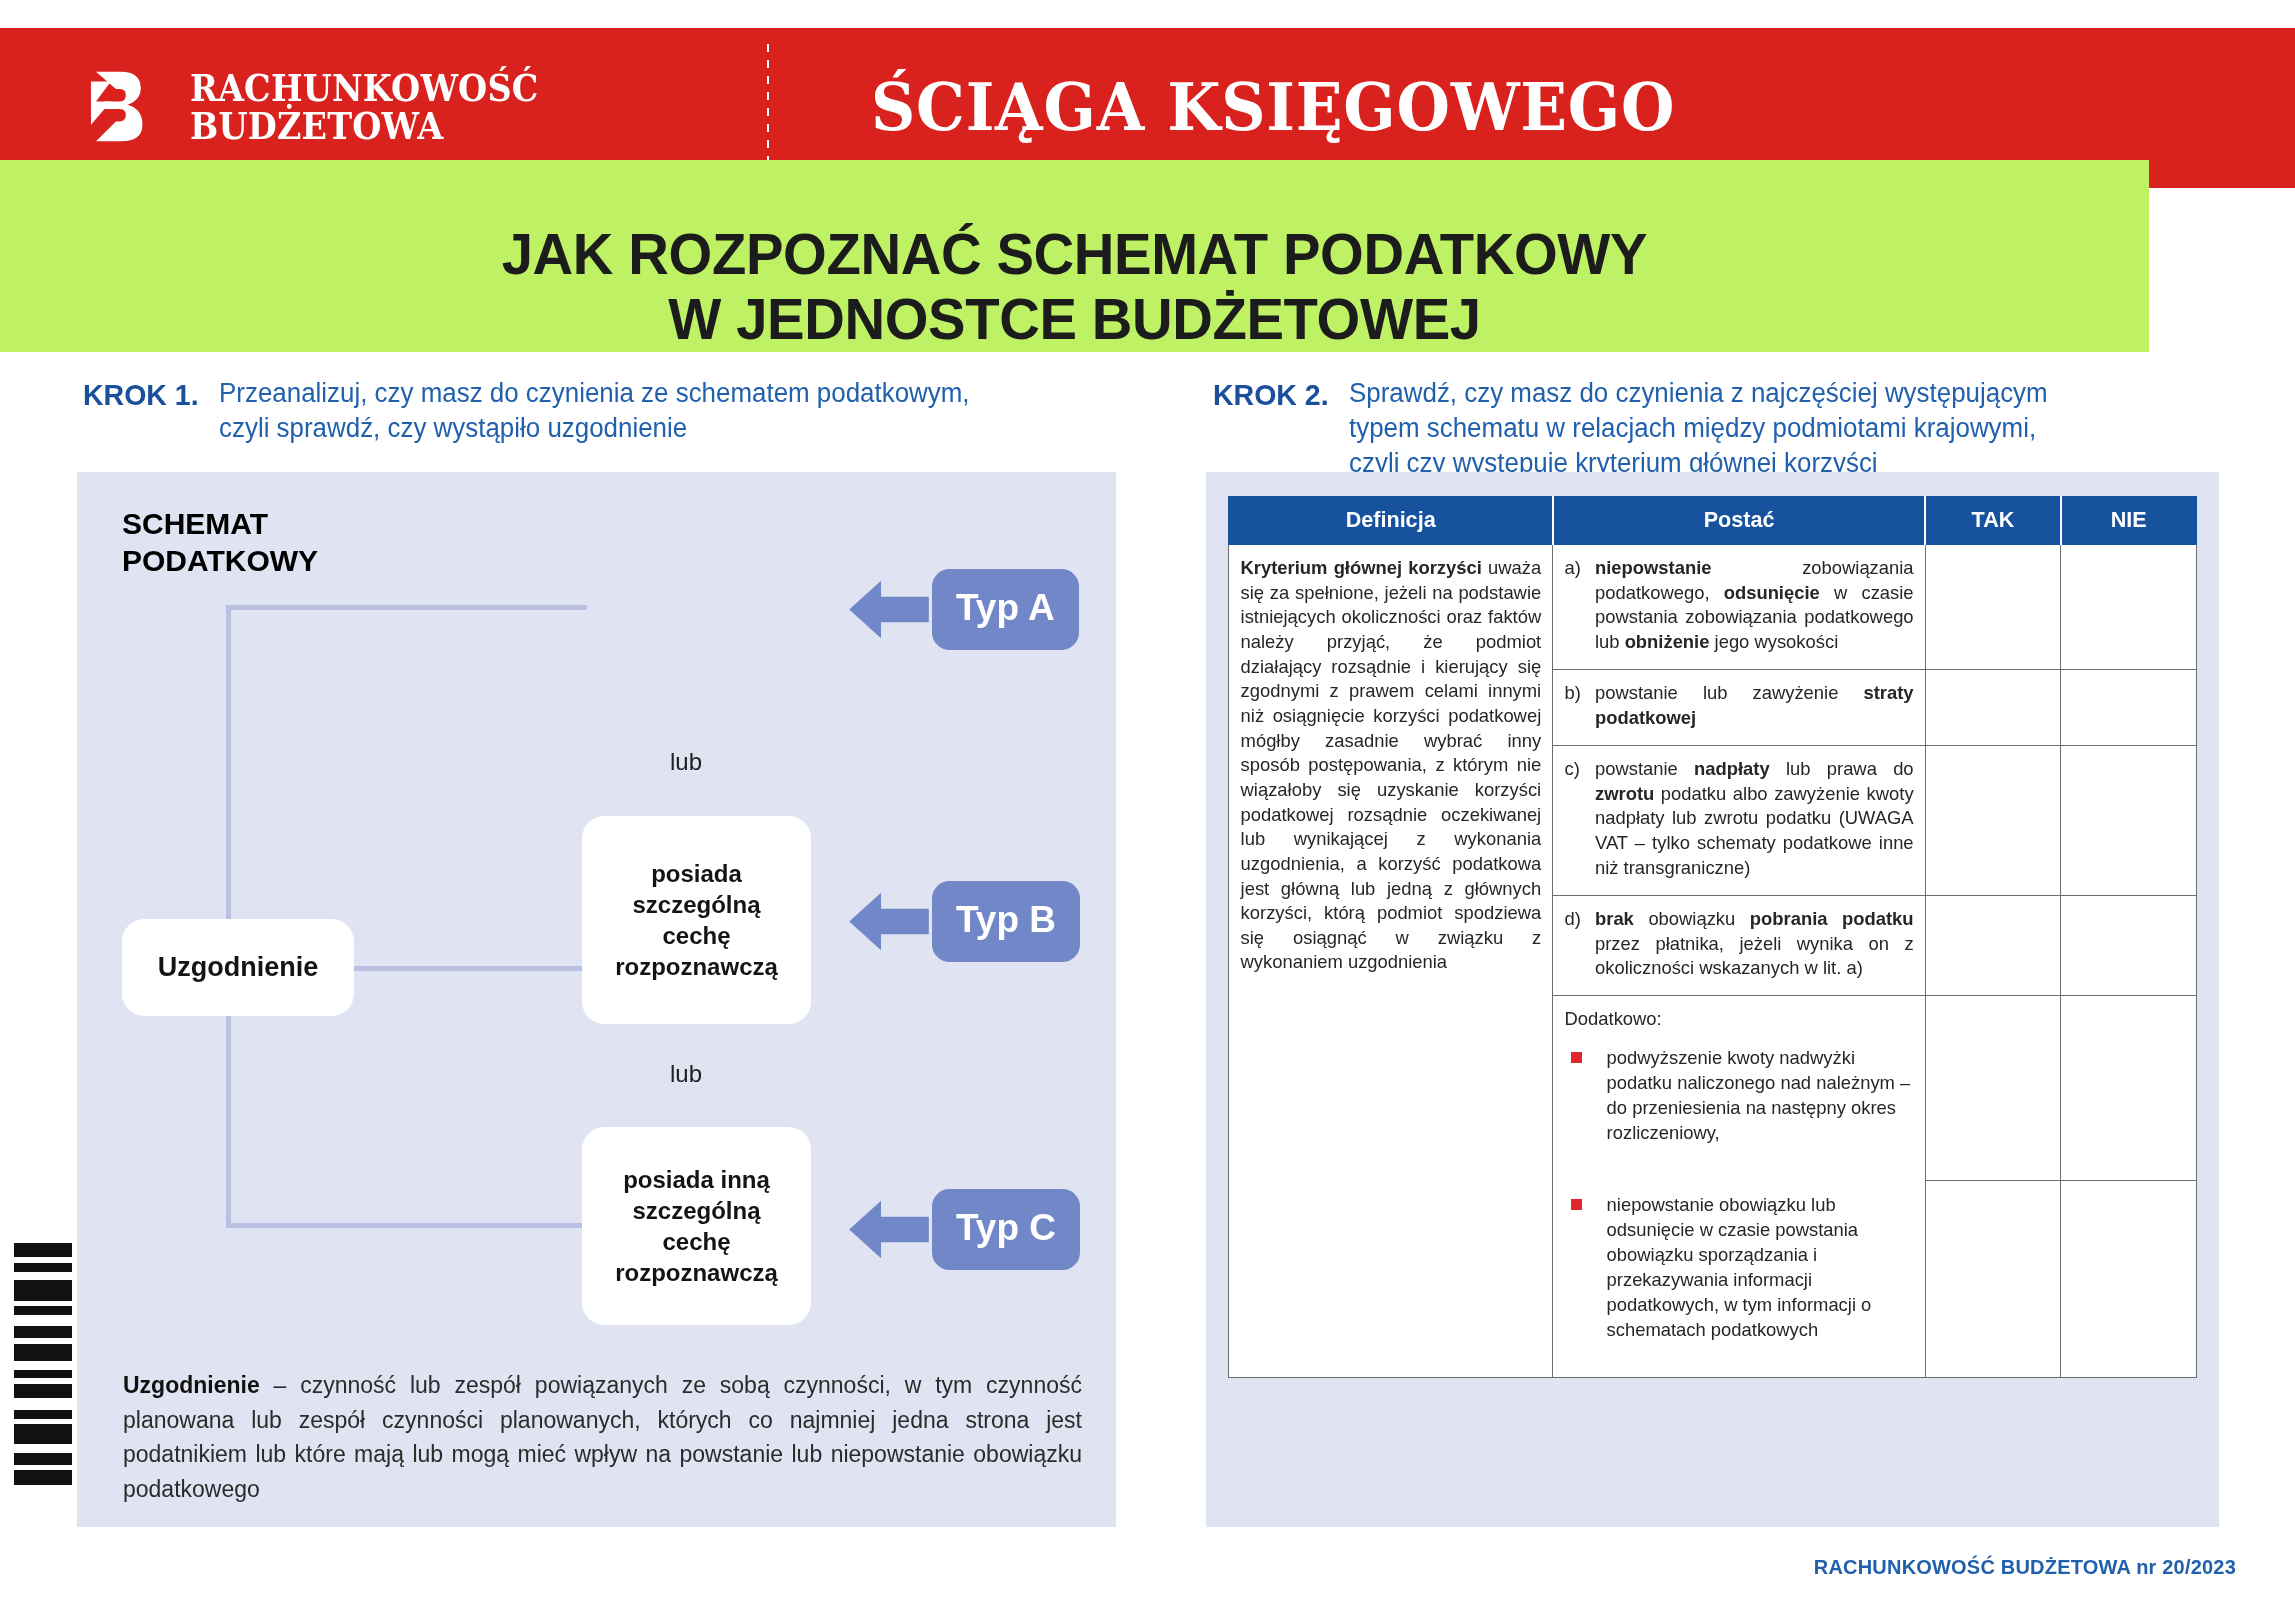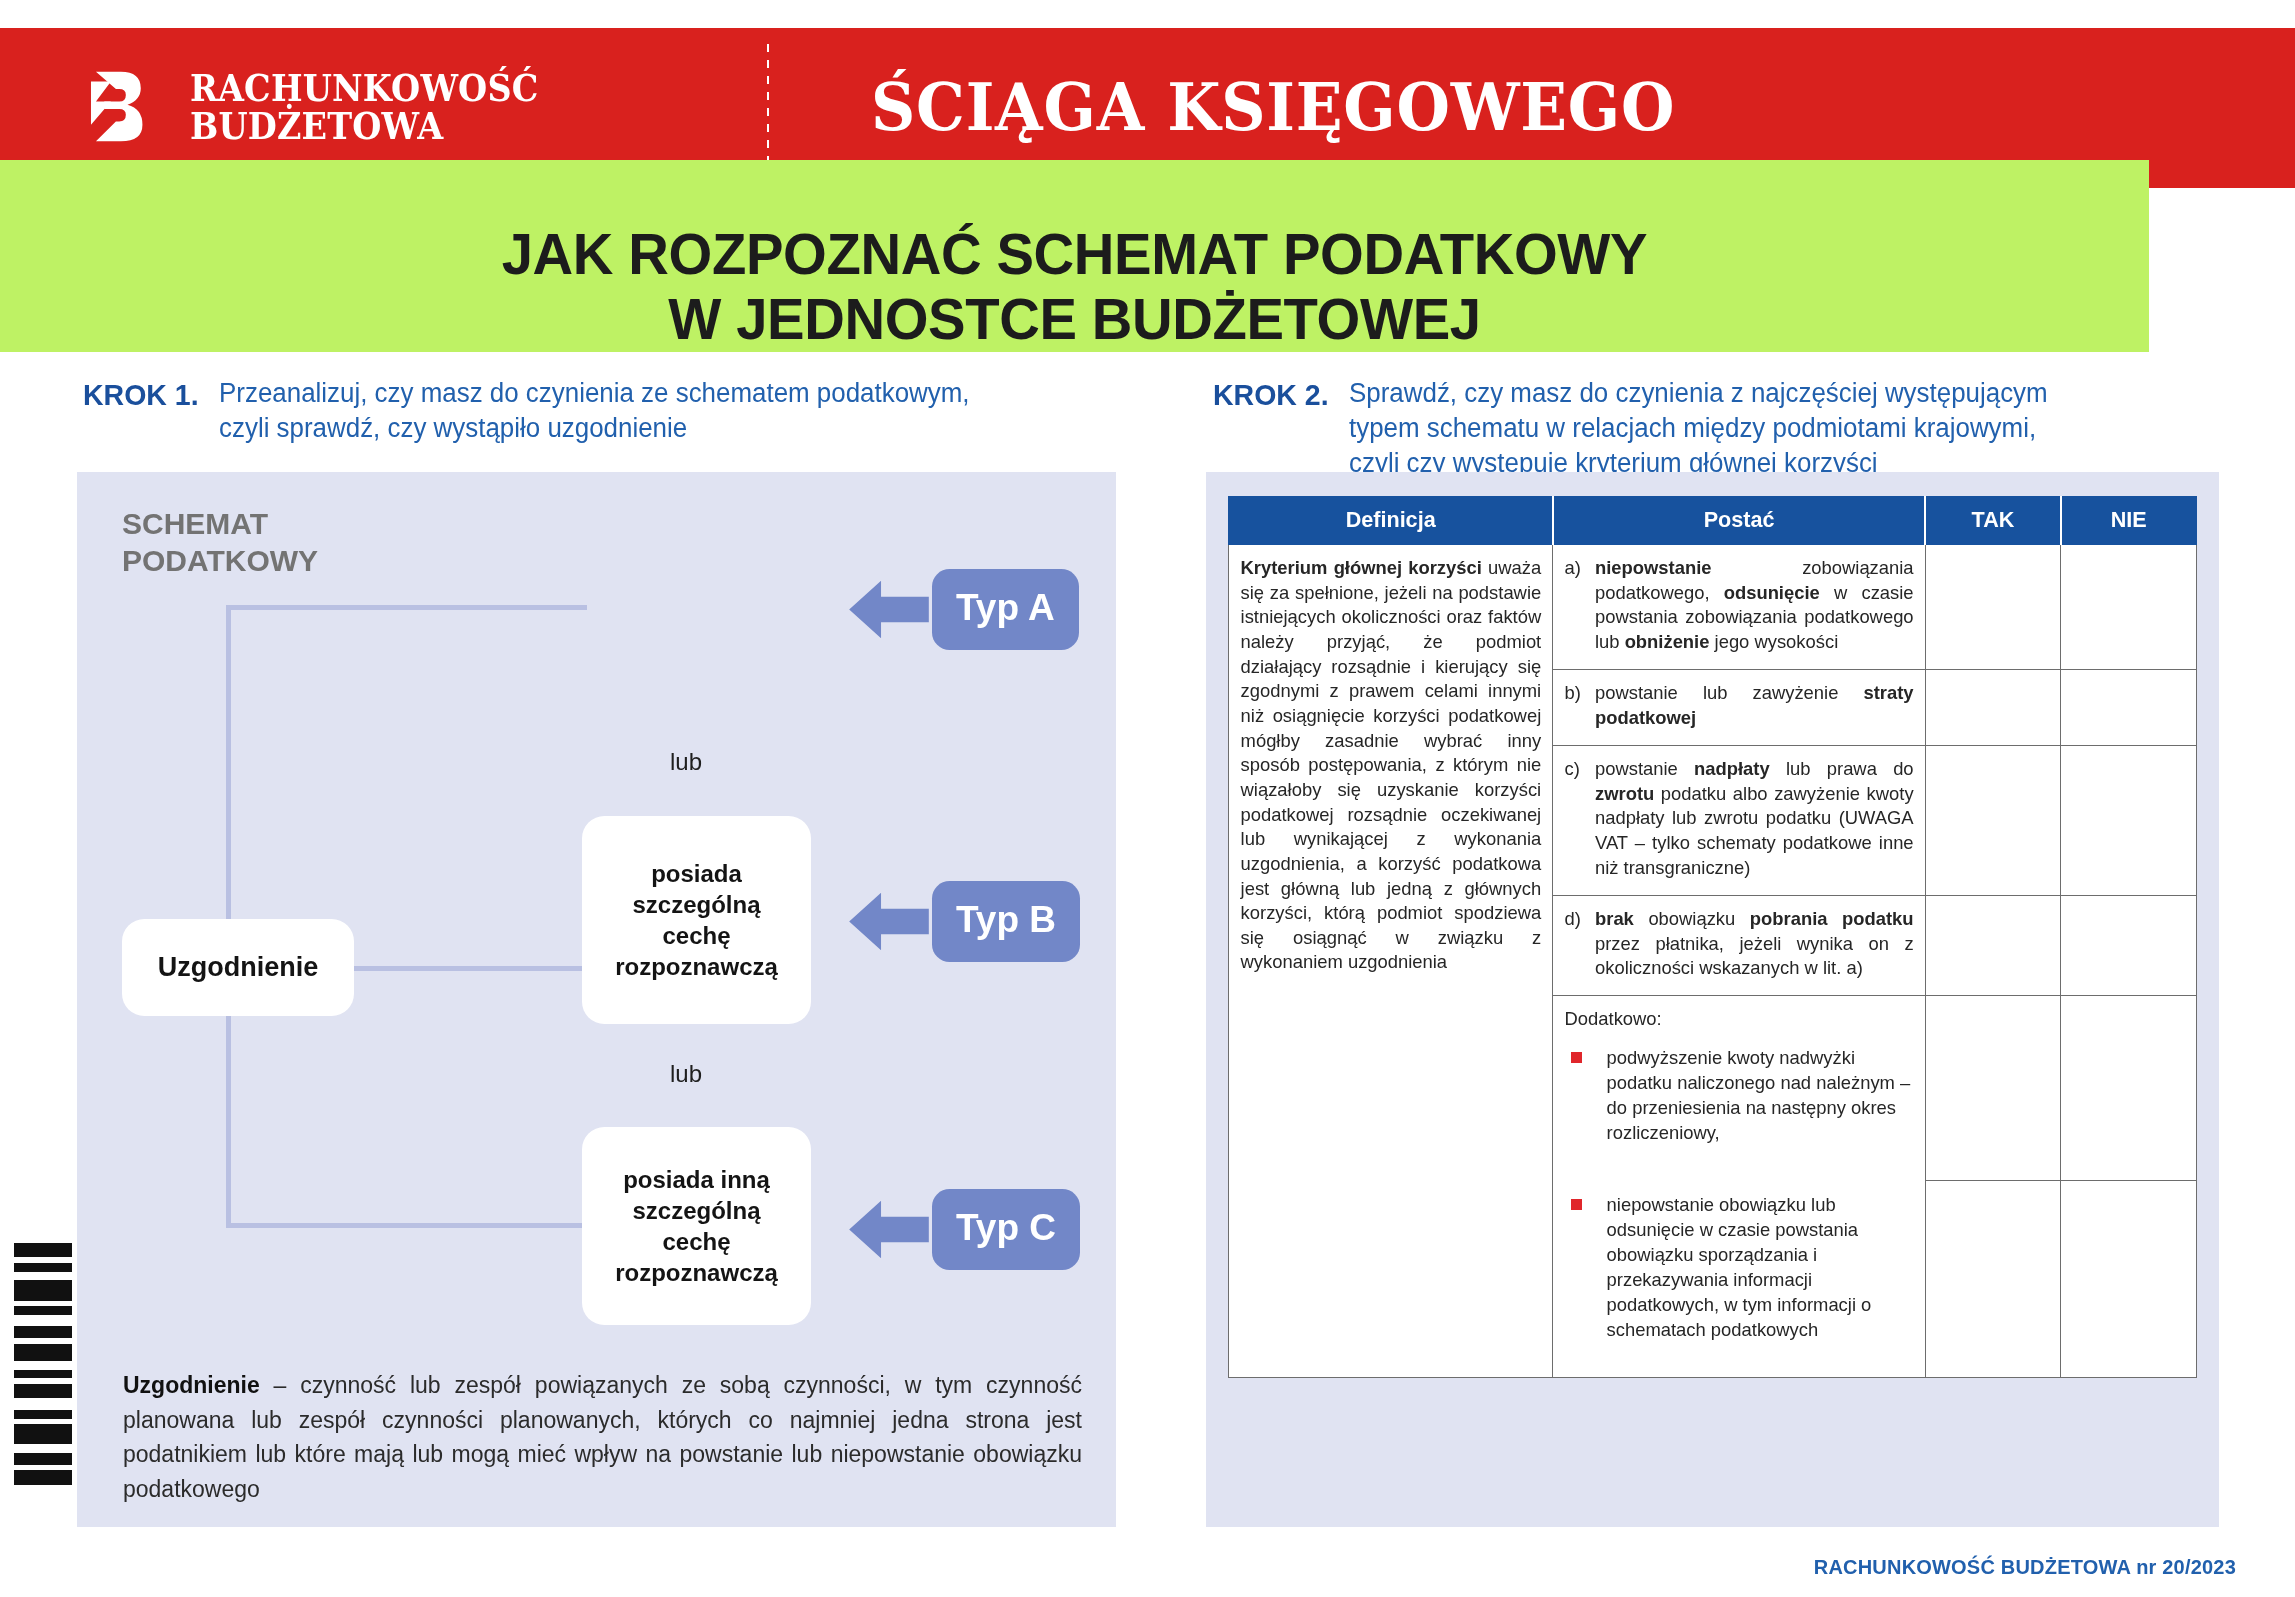--- a/index.html
+++ b/index.html
@@ -118,21 +118,21 @@
   #krok2 { left: 1213px; top: 24px; }
 
   
   .diagram-panel {
     position: absolute; left: 77px; top: 120px;
     width: 1039px; height: 1055px;
     background: #e0e3f2;
   }
   .schemat-caption {
     position: absolute; left: 45px; top: 34px;
-    color: #737373; font-weight: 700; font-size: 30px; line-height: 1.22;
+    color: #000000; font-weight: 700; font-size: 30px; line-height: 1.22;
   }
   .schemat-caption span { display: block; }
 
   .node {
     position: absolute; background: #ffffff; border-radius: 22.4px;
     display: flex; align-items: center; justify-content: center;
     text-align: center; color: #141414;
     font-size: 24px; line-height: 1.30; font-weight: 600;
     padding: 11.2px 14.4px;
   }

